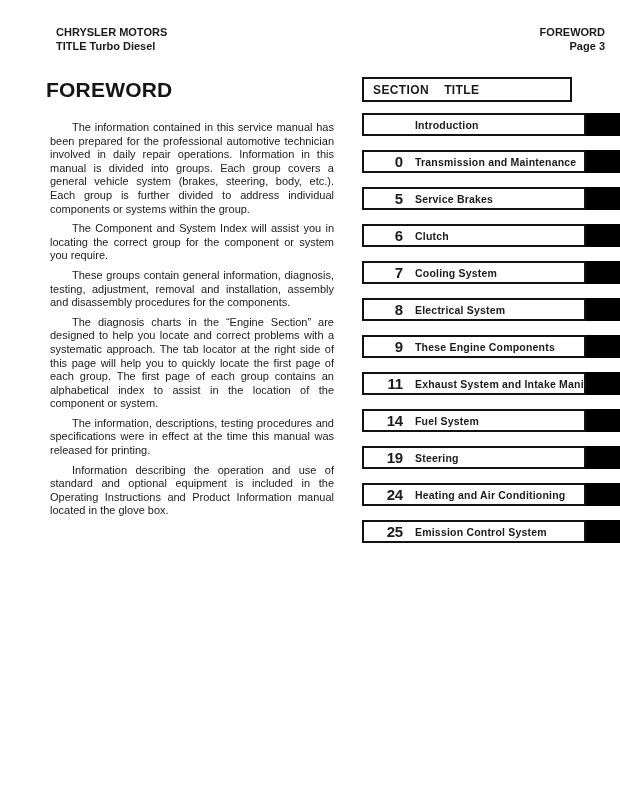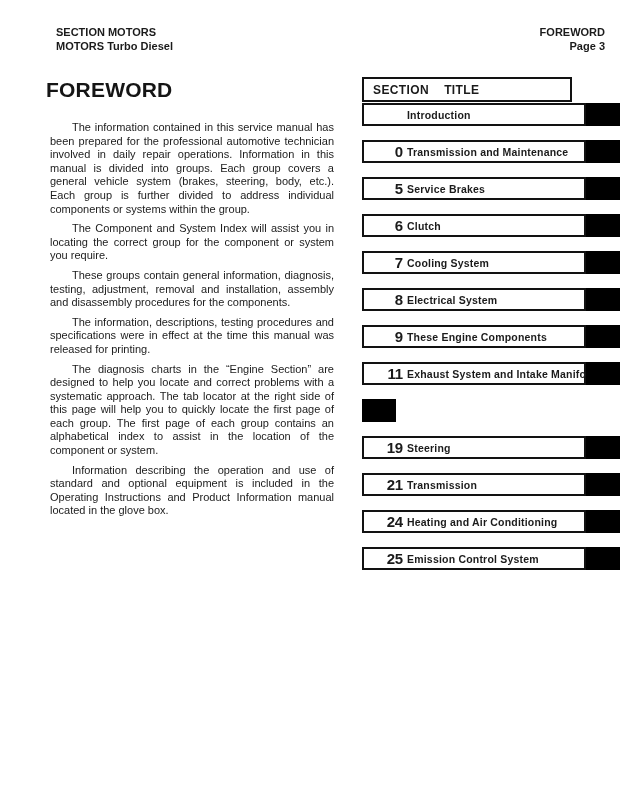--- a/index.html
+++ b/index.html
@@ -58,21 +58,21 @@
     width: 258px;
   }
   .index-header {
     box-sizing: border-box;
     width: 210px; height: 25px;
     border: 2px solid #121212;
     background: #ffffff;
     display: flex;
     align-items: center;
     padding-left: 9px;
-    margin-bottom: 1px;
+    margin-bottom: 11px;
     font-size: 12px;
     font-weight: bold;
     letter-spacing: 0.4px;
   }
   .index-header .col2 { margin-left: 15px; text-align: center; }
 
   .tab-row {
     display: flex;
     height: 23px;
     margin-bottom: 14px;
@@ -87,54 +87,54 @@
   }
   .tab-num {
     flex: none;
     width: 39px;
     text-align: right;
     font-size: 15px;
     font-weight: bold;
     letter-spacing: -0.2px;
   }
   .tab-title {
-    margin-left: 4px;
+    margin-left: 12px;
     font-size: 10.5px;
     font-weight: bold;
     letter-spacing: 0.2px;
     white-space: nowrap;
   }
   .tab-black {
     flex: none;
     width: 34px;
     background: #000000;
   }
 </style>
 </head>
 <body>
 
 <div class="page">
 
   <div class="hdr-left">
-    <div>SECTION MOTORS</div>
-    <div>MOTORS Turbo Diesel</div>
+    <div>CHRYSLER MOTORS</div>
+    <div>TITLE Turbo Diesel</div>
   </div>
 
   <div class="hdr-right">
     <div>FOREWORD</div>
     <div>Page 3</div>
   </div>
 
   <div class="left-col">
     <h1 class="fw-title">FOREWORD</h1>
     <p class="fw-para">The information contained in this service manual has been prepared for the professional automotive technician involved in daily repair operations. Information in this manual is divided into groups. Each group covers a general vehicle system (brakes, steering, body, etc.). Each group is further divided to address individual components or systems within the group.</p>
     <p class="fw-para">The Component and System Index will assist you in locating the correct group for the component or system you require.</p>
     <p class="fw-para">These groups contain general information, diagnosis, testing, adjustment, removal and installation, assembly and disassembly procedures for the components.</p>
+    <p class="fw-para">The diagnosis charts in the “Engine Section” are designed to help you locate and correct problems with a systematic approach. The tab locator at the right side of this page will help you to quickly locate the first page of each group. The first page of each group contains an alphabetical index to assist in the location of the component or system.</p>
     <p class="fw-para">The information, descriptions, testing procedures and specifications were in effect at the time this manual was released for printing.</p>
-    <p class="fw-para">The diagnosis charts in the “Engine Section” are designed to help you locate and correct problems with a systematic approach. The tab locator at the right side of this page will help you to quickly locate the first page of each group. The first page of each group contains an alphabetical index to assist in the location of the component or system.</p>
     <p class="fw-para">Information describing the operation and use of standard and optional equipment is included in the Operating Instructions and Product Information manual located in the glove box.</p>
   </div>
 
   <div class="right-col">
 
     <div class="index-header">
       <span class="col1">SECTION</span>
       <span class="col2">TITLE</span>
     </div>
 
@@ -196,38 +196,35 @@
 
     <div class="tab-row">
       <div class="tab-box">
         <span class="tab-num">11</span>
         <span class="tab-title">Exhaust System and Intake Manifold</span>
       </div>
       <div class="tab-black"></div>
     </div>
 
     <div class="tab-row">
+      <div class="tab-box">
+        <span class="tab-num">14</span>
+        <span class="tab-title">Fuel System</span>
+      </div>
       <div class="tab-black"></div>
     </div>
 
     <div class="tab-row">
       <div class="tab-box">
         <span class="tab-num">19</span>
         <span class="tab-title">Steering</span>
       </div>
       <div class="tab-black"></div>
     </div>
 
-    <div class="tab-row">
-      <div class="tab-box">
-        <span class="tab-num">21</span>
-        <span class="tab-title">Transmission</span>
-      </div>
-      <div class="tab-black"></div>
-    </div>
 
     <div class="tab-row">
       <div class="tab-box">
         <span class="tab-num">24</span>
         <span class="tab-title">Heating and Air Conditioning</span>
       </div>
       <div class="tab-black"></div>
     </div>
 
     <div class="tab-row">

